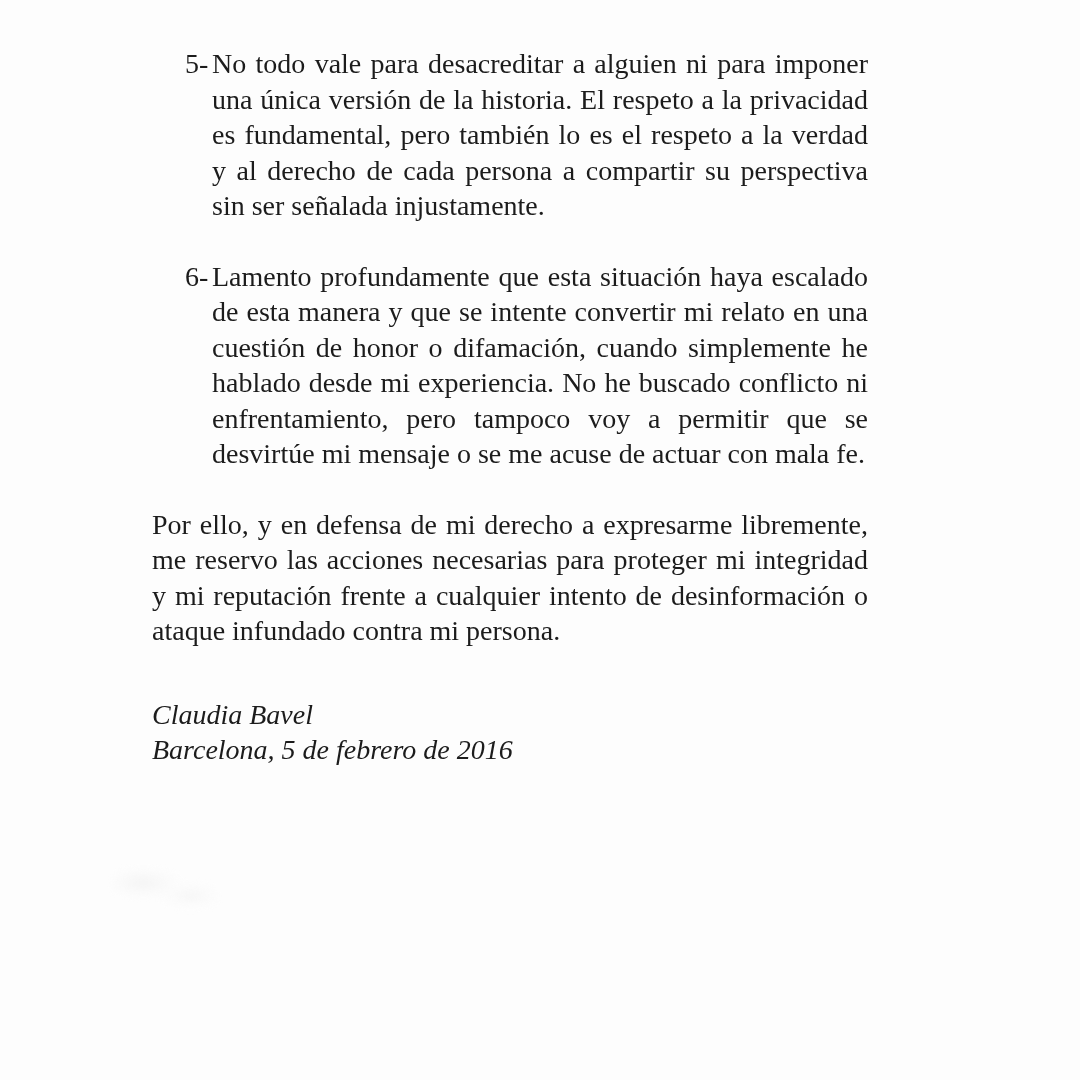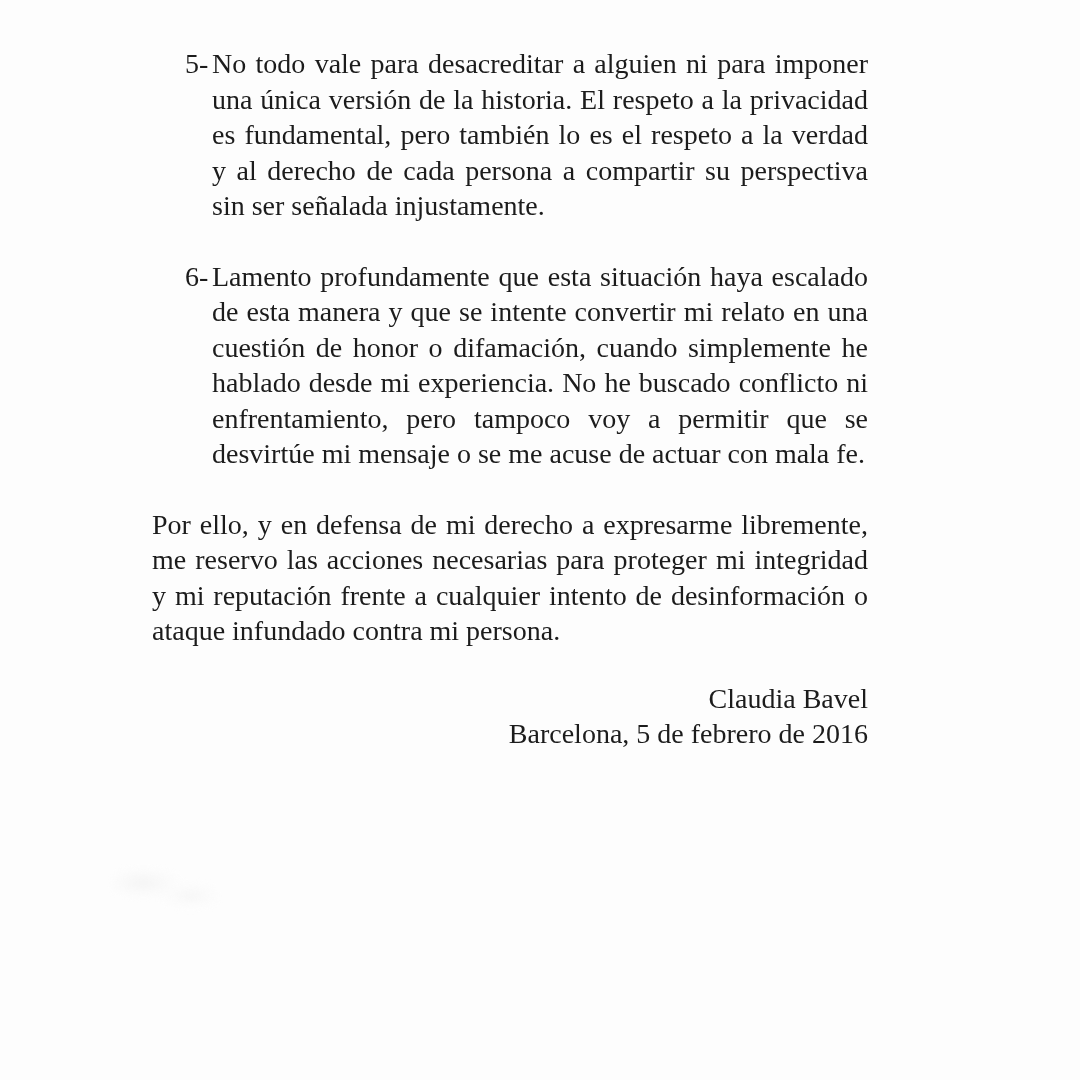--- a/index.html
+++ b/index.html
@@ -28,24 +28,25 @@
     position: relative;
     padding-left: 60px;
     margin: 0 0 35px 0;
   }
   .list-num {
     position: absolute;
     left: 33px;
     top: 0;
   }
   .closing {
-    margin: 0 0 32px 0;
+    margin: 0 0 48px 0;
   }
   .signature {
-    text-align: right;
+    text-align: left;
+    font-style: italic;
   }
   .sig-line {
     white-space: nowrap;
   }
   .smudge {
     position: absolute;
     left: 112px;
     top: 862px;
     width: 105px;
     height: 52px;

